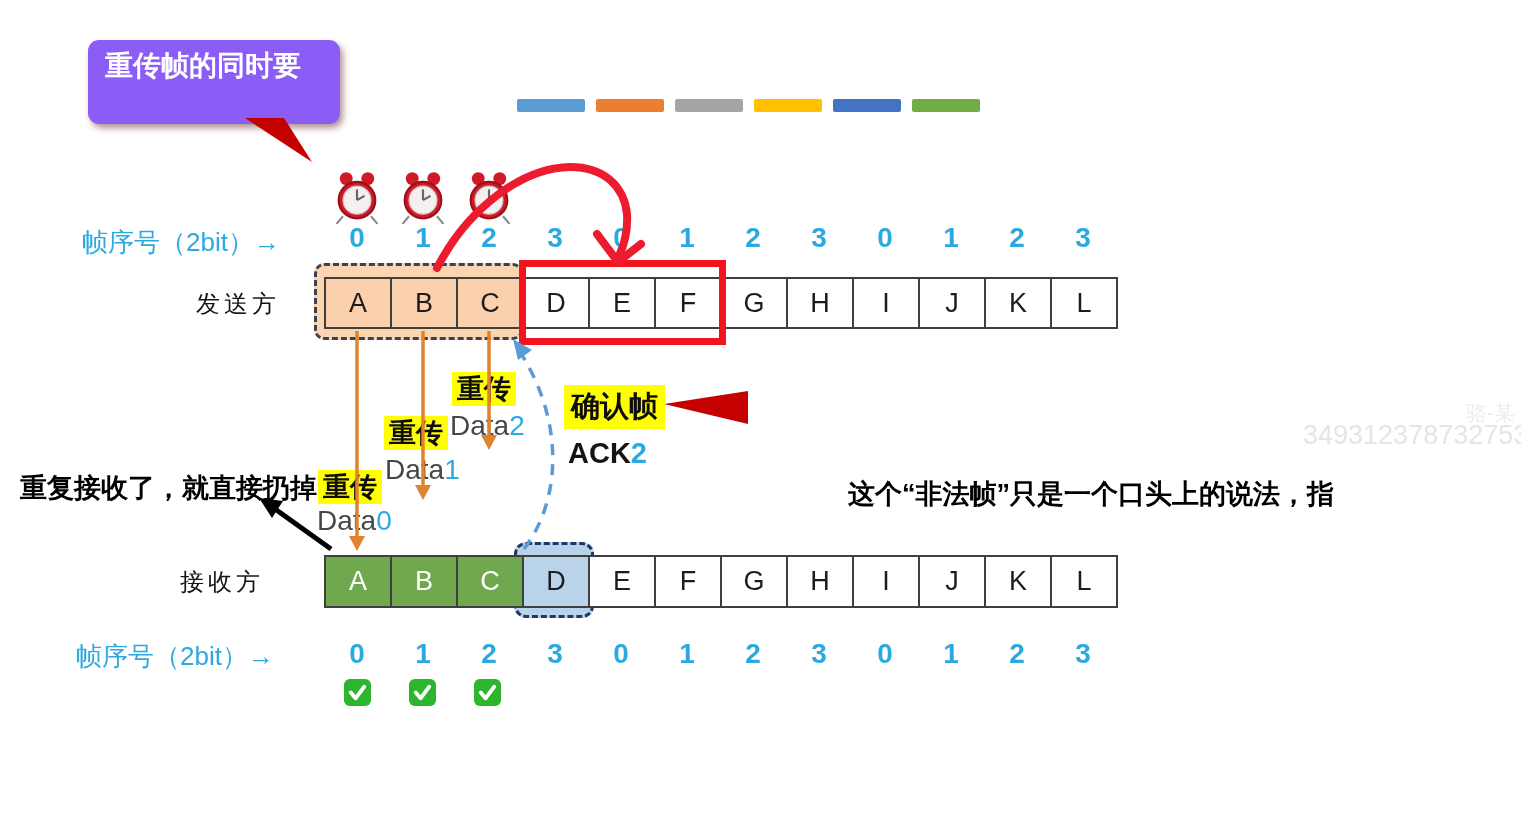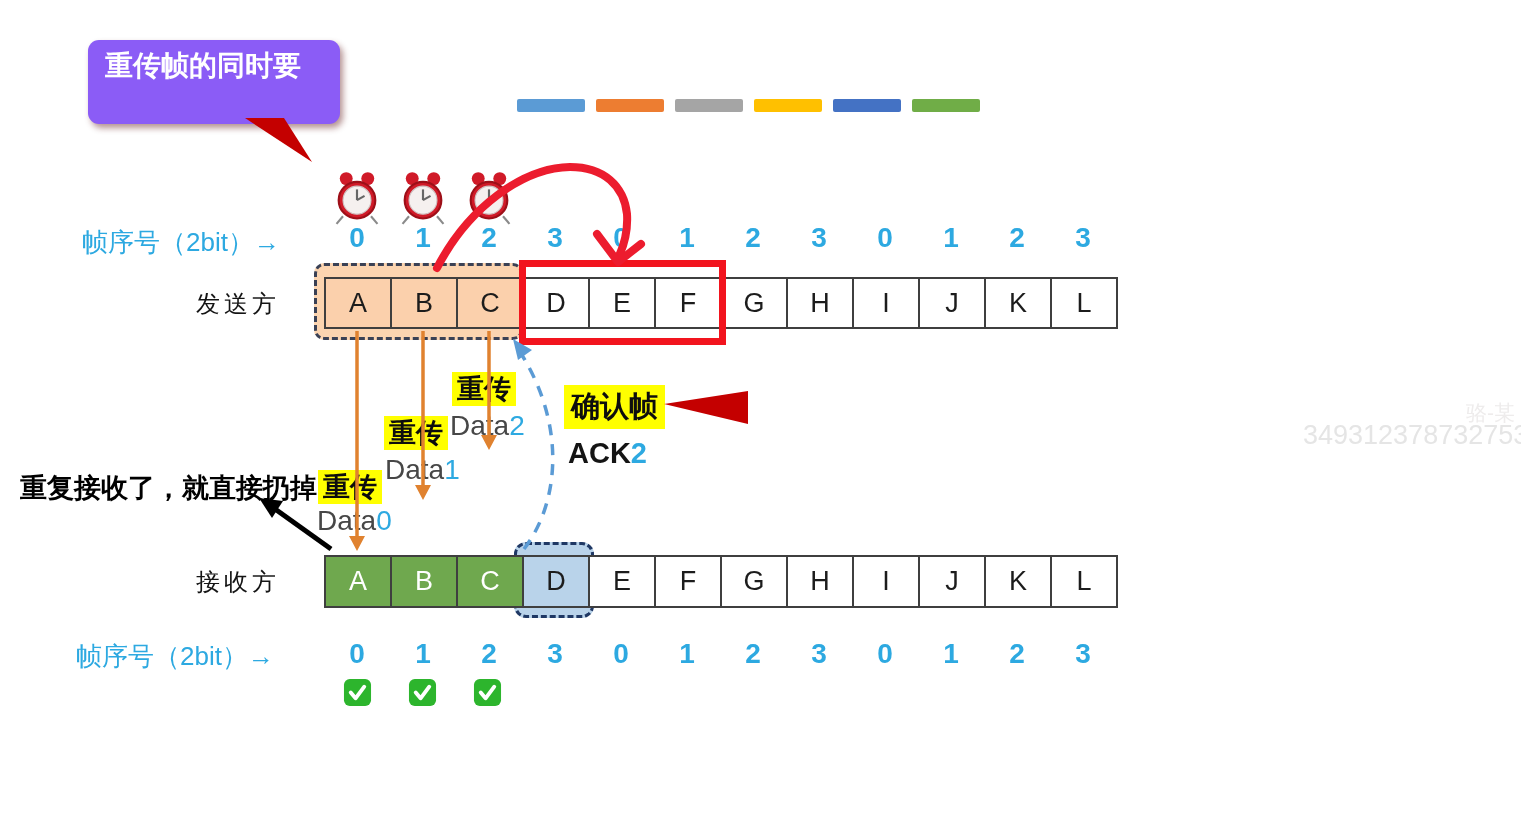--- a/index.html
+++ b/index.html
@@ -19,21 +19,21 @@
                   font-size:27px;line-height:37px;letter-spacing:1px;border-radius:14px;}
   
   .clock{position:absolute;top:170px;width:48px;height:56px;z-index:2;}
   
   .seq-num{position:absolute;width:66px;text-align:center;font-size:28px;font-weight:600;color:#2da9e1;}
   .seq-s{top:222px;} .seq-r{top:638px;}
   .seq-label{position:absolute;font-size:26px;font-weight:500;color:#2da9e1;}
   #seq-label-top{left:82px;top:225px;} #seq-label-bottom{left:76px;top:639px;}
   
   .row-label{position:absolute;font-size:24px;color:#141414;font-weight:500;letter-spacing:4px;}
-  #sender-label{left:196px;top:288px;} #receiver-label{left:196px;top:566px;}
+  #sender-label{left:196px;top:288px;} #receiver-label{left:180px;top:566px;}
   #sender-window{left:314px;top:263px;width:209px;height:77px;background:#fbd4b0;
                  border:3px dashed #3a4155;border-radius:10px;box-sizing:border-box;z-index:1;}
   #recv-window{left:514px;top:542px;width:80px;height:76px;background:#b9d3ea;
                border:3px dashed #1f3864;border-radius:12px;box-sizing:border-box;z-index:1;}
   .cell{position:absolute;width:68px;height:52px;box-sizing:border-box;border:2px solid #3f3f3f;
         background:#fff;display:flex;align-items:center;justify-content:center;
         font-size:27px;color:#1c1c1c;z-index:2;}
   .cell.win{background:#fbd0ac;}
   .cell.rcell{height:53px;}
   .cell.recv{background:#6fa84e;color:#fff;}
@@ -172,20 +172,21 @@
       <div class="rt-data" style="left: 385px; top: 454px;"><span>Data</span><span class="rt-num">1</span></div>
       <div class="rt-tag" style="left: 452px; top: 372px;">重传</div>
       <div class="rt-data" style="left: 450px; top: 410px;"><span>Data</span><span class="rt-num">2</span></div>
     </div>
 
   <div id="ack-label" class="abs">确认帧</div>
   <div id="ack-text" class="abs"><span>ACK</span><span class="num">2</span></div>
 
 
   <div id="note-discard" class="note">重复接收了，就直接扔掉</div>
+  <div id="note-illegal-1" class="note">这个“非法帧”只是一个口头上的说法，指</div>
 
   <div id="receiver-label" class="row-label">接收方</div>
   <div id="recv-window" class="abs"></div>
   <div id="receiver-cells">
       <div class="cell rcell recv" style="left: 324px; top: 555px;">A</div>
       <div class="cell rcell recv" style="left: 390px; top: 555px;">B</div>
       <div class="cell rcell recv" style="left: 456px; top: 555px;">C</div>
       <div class="cell rcell buf" style="left: 522px; top: 555px;">D</div>
       <div class="cell rcell" style="left: 588px; top: 555px;">E</div>
       <div class="cell rcell" style="left: 654px; top: 555px;">F</div>

